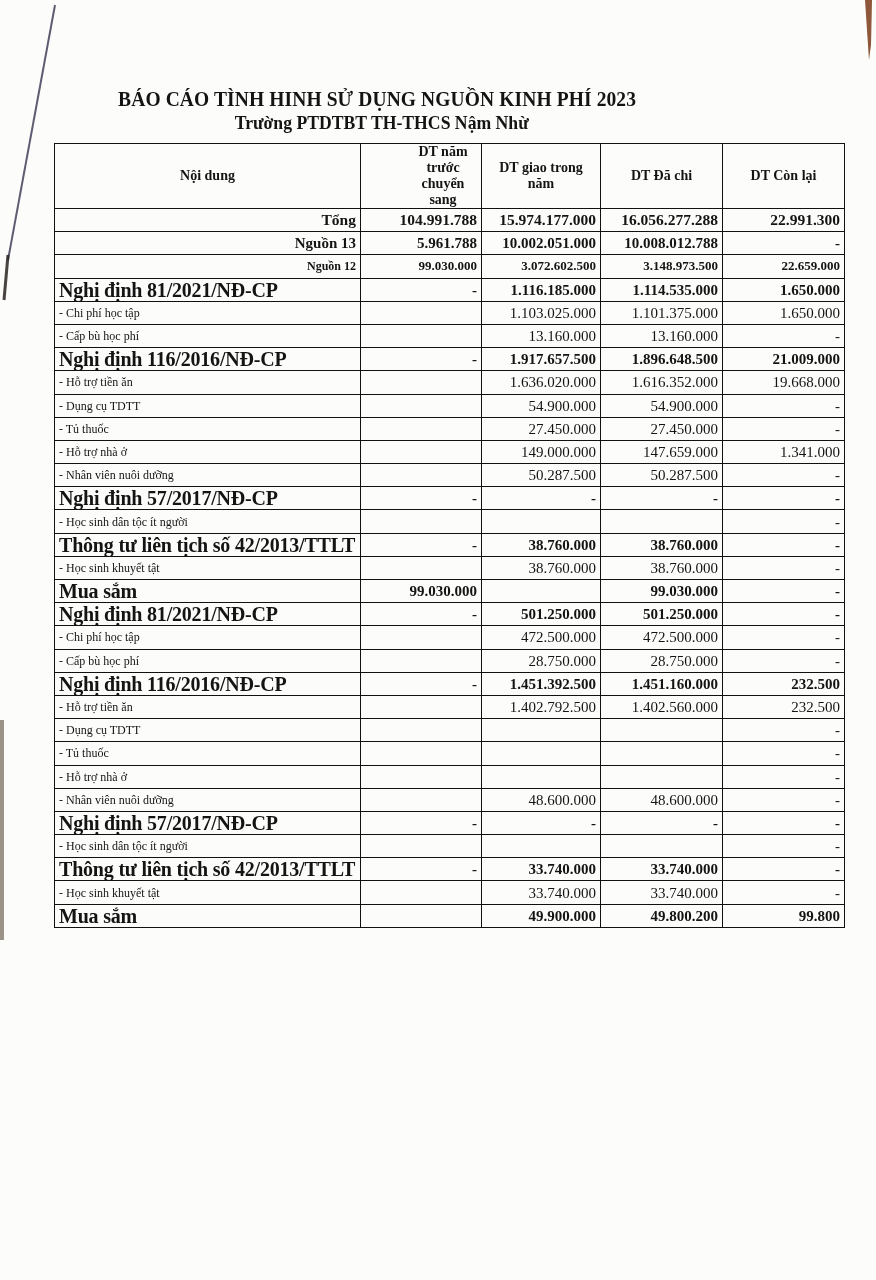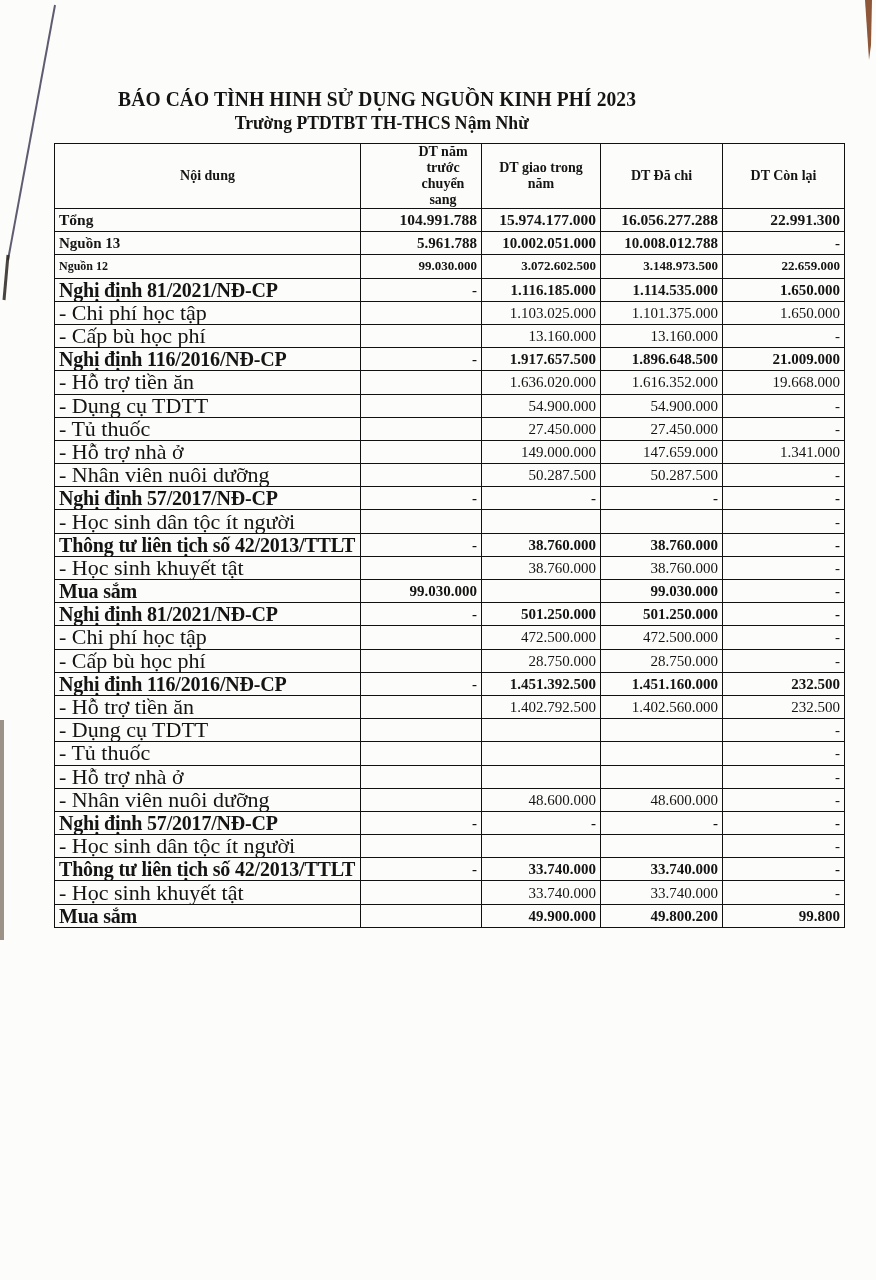--- a/index.html
+++ b/index.html
@@ -84,28 +84,28 @@
       height: 38px;
       text-align: center;
       vertical-align: middle;
     }
     td.num {
       text-align: right;
       font-size: 14px;
       transform-origin: right;
     }
     td.label { text-align: left; }
-    td.center { text-align: left; }
+    td.center { text-align: right; }
     tr.total td { font-weight: bold; font-size: 15.5px; }
     tr.source td { font-weight: bold; }
     tr.source.small td.label-cell { font-size: 12px; }
     tr.source.small td.num { font-size: 13px; }
     tr.decree td { font-weight: bold; }
     tr.decree td.label { font-size: 20px; letter-spacing: -0.2px; }
-    tr.item td.label { font-size: 22px; }
+    tr.item td.label { font-size: 12px; }
     tr.item td.num { font-weight: normal; }
     .dash { font-weight: bold; }
   </style>
 </head>
 <body>
 
 <svg class="paper-edge-line" viewBox="0 0 60 960" preserveAspectRatio="none">
   <line x1="55" y1="5" x2="8" y2="260" stroke="#3a3450" stroke-width="2" opacity="0.8"></line>
   <line x1="8" y1="255" x2="4" y2="300" stroke="#2a2420" stroke-width="3" opacity="0.85"></line>
   <rect x="0" y="720" width="4" height="220" fill="#4a3a2a" opacity="0.55"></rect>

